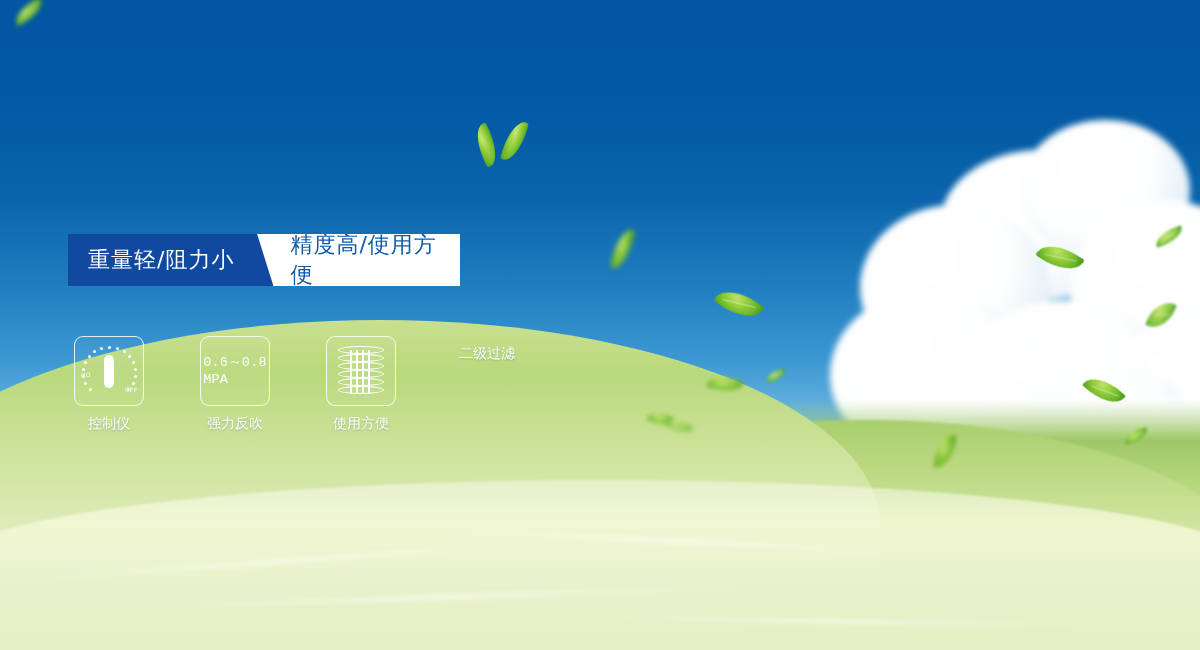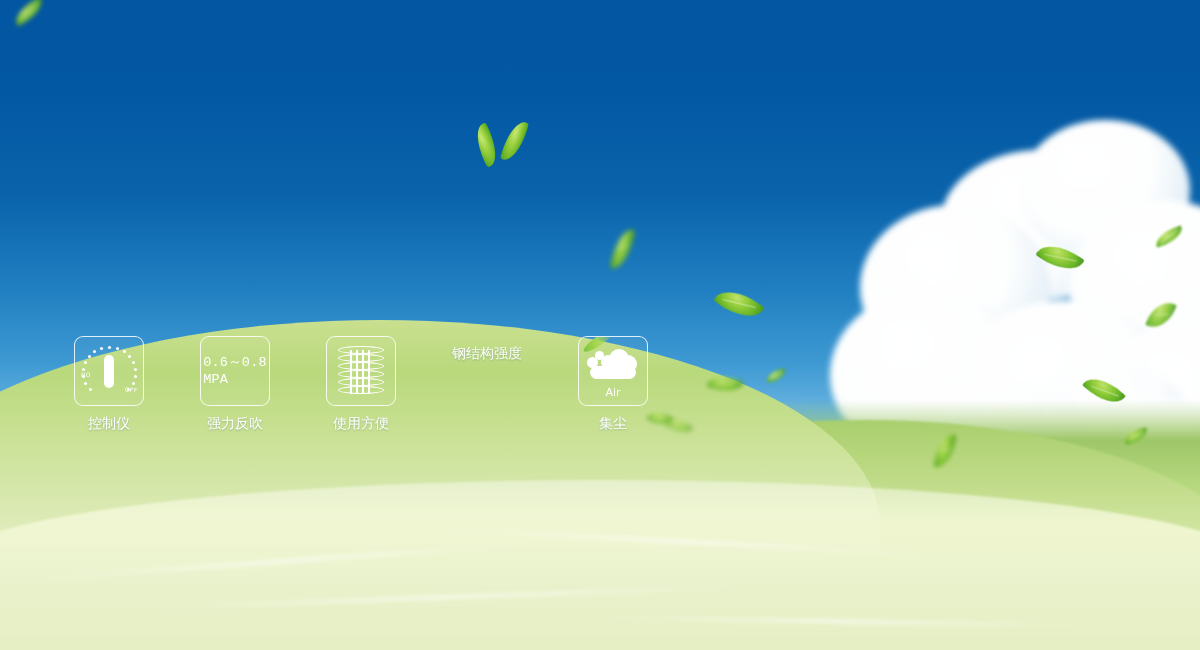--- a/index.html
+++ b/index.html
@@ -303,20 +303,28 @@
   <div class="leaf" style="left:1124px;top:430px; width:24px; height:12px; transform:rotate(-14deg); filter:blur(1.6px); opacity:.85;"></div>
   <div class="leaf" style="left:936px;  top:434px; width:18px; height:34px; transform:rotate(8deg); filter:blur(2px); opacity:.9;"></div>
   <div class="leaf" style="left:666px;  top:420px; width:26px; height:12px; transform:rotate(30deg); filter:blur(2.4px); opacity:.7;"></div>
 
   <div class="sprout">
     <div class="lf l1"></div>
     <div class="lf l2"></div>
   </div>
 
 
+  <div class="subbar">
+    <div class="sub-left">
+      <span>重量轻/阻力小</span>
+    </div>
+    <div class="sub-right">
+      <span>精度高/使用方便</span>
+    </div>
+  </div>
 
   <div class="features">
 
     <div class="feature">
       <div class="fbox">
         <div class="gauge">
           <div class="dot" style="left:26px; top:2px;"></div>
           <div class="dot" style="left:34px; top:3px;"></div>
           <div class="dot" style="left:41px; top:6px;"></div>
           <div class="dot" style="left:46px; top:11px;"></div>
@@ -363,33 +371,18 @@
           <div class="bar" style="left:12px;"></div>
           <div class="bar" style="left:18px;"></div>
           <div class="bar" style="left:24px;"></div>
           <div class="bar" style="left:30px;"></div>
         </div>
       </div>
       <div class="flabel">使用方便</div>
     </div>
 
     <div class="feature">
-      <div class="flabel">钢结构强度</div>
-    </div>
-
-    <div class="feature">
-      <div class="fbox">
-        <div class="airicon">
-          <div class="streakg"></div>
-          <div class="c" style="left:2px;  top:14px; width:11px; height:11px;"></div>
-          <div class="c" style="left:10px; top:8px;  width:9px;  height:9px;"></div>
-          <div class="c" style="left:16px; top:12px; width:14px; height:14px;"></div>
-          <div class="c" style="left:24px; top:6px;  width:20px; height:20px;"></div>
-          <div class="c" style="left:34px; top:12px; width:18px; height:18px;"></div>
-          <div class="base"></div>
-        </div>
-        <div class="airtxt">Air</div>
-      </div>
-      <div class="flabel">集尘</div>
-    </div>
+      <div class="flabel">二级过滤</div>
+    </div>
+
 
   </div>
 </div>
 
 </body></html>

